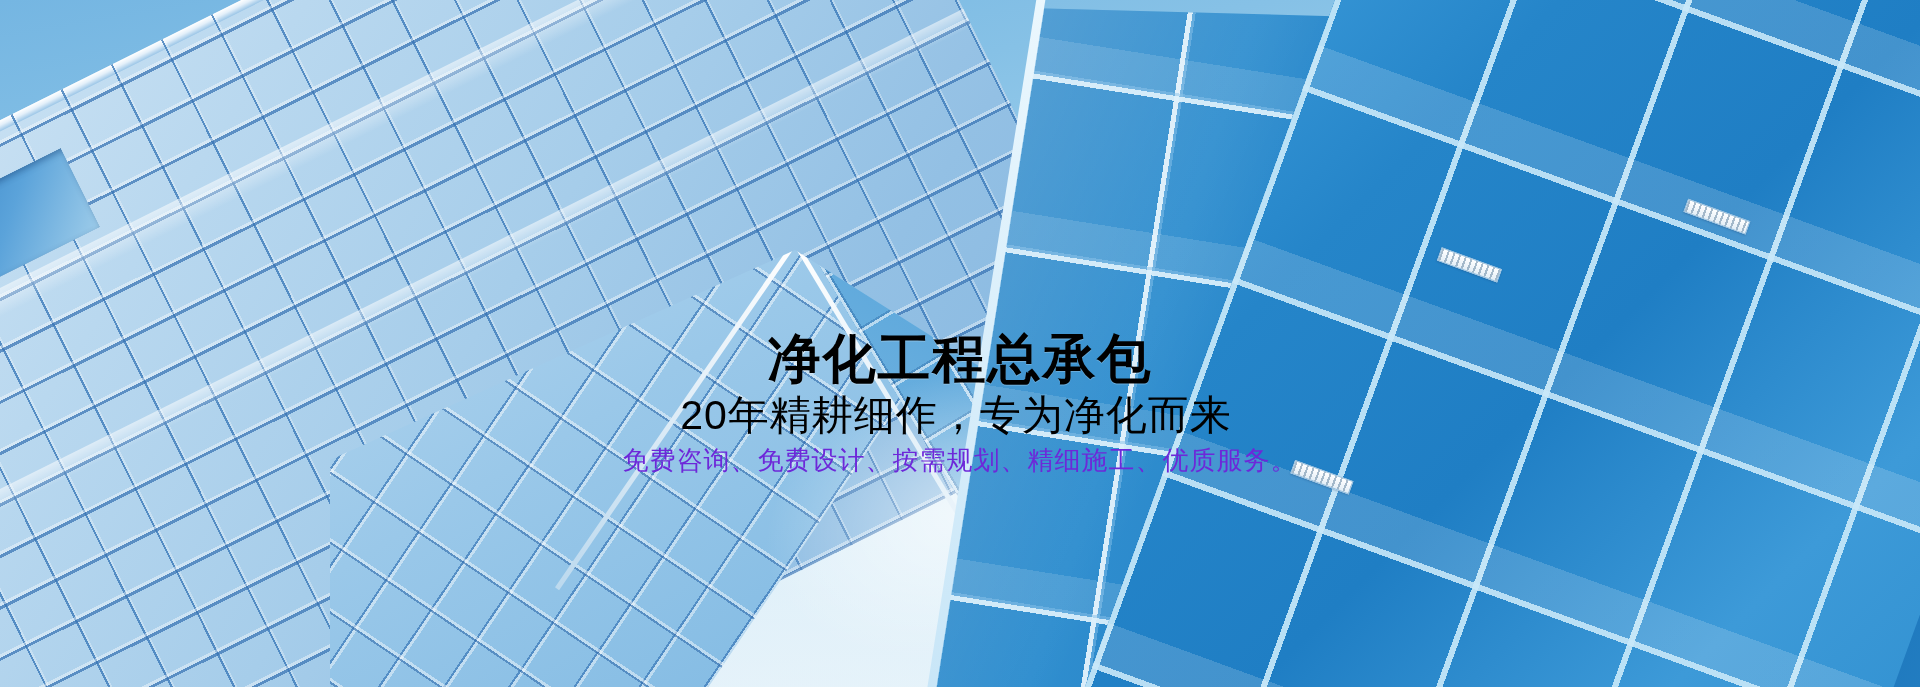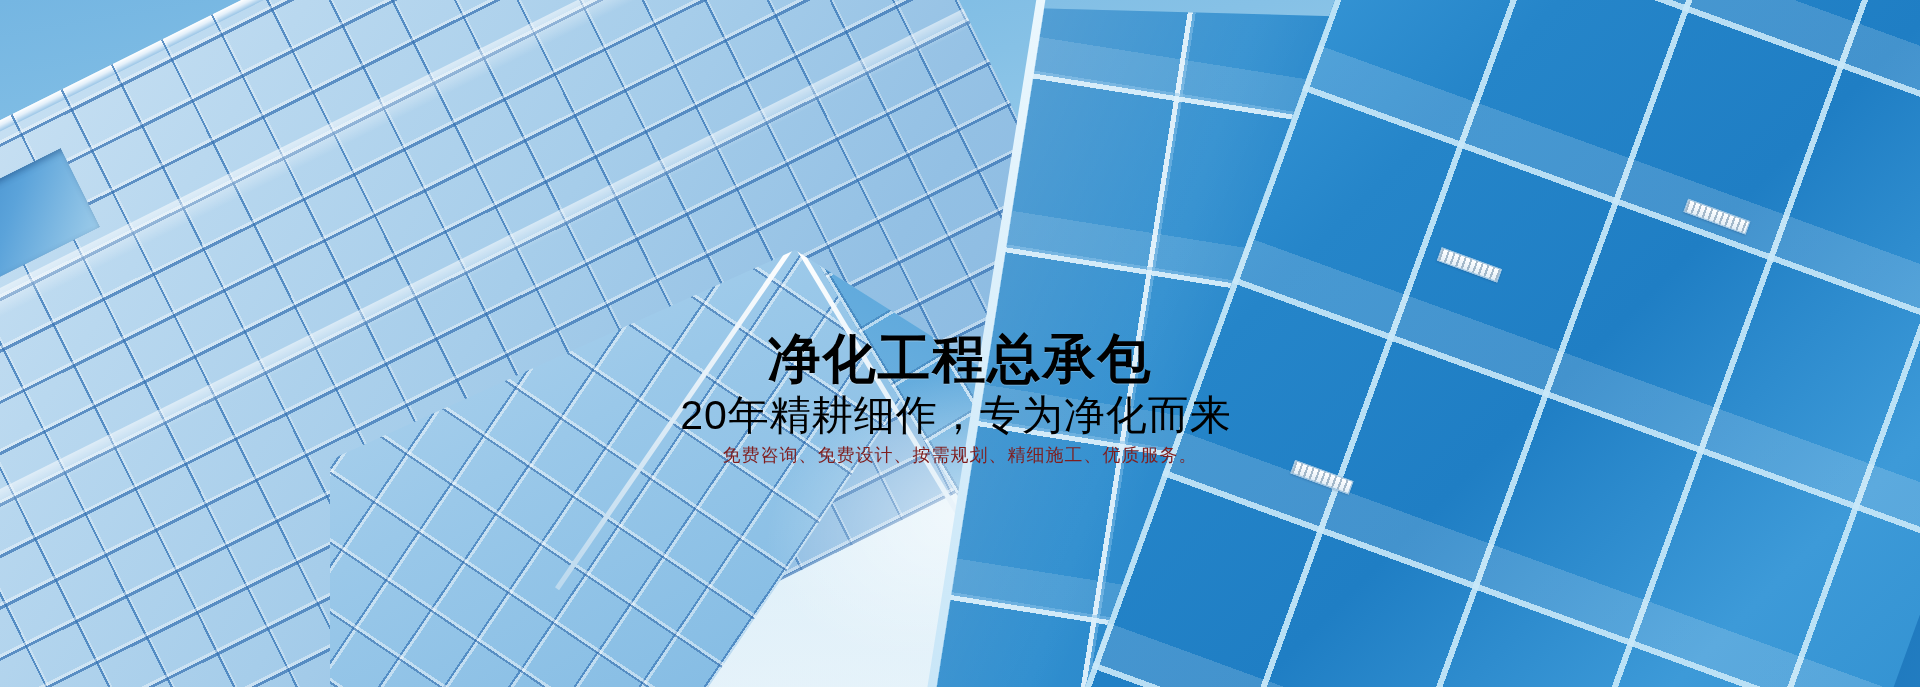--- a/index.html
+++ b/index.html
@@ -263,26 +263,26 @@
   }
   .hero-sub{
     font-size:41px;
     line-height:1.1;
     font-weight:400;
     letter-spacing:1px;
     margin:0 8px 6px 0;
     color:#000;
   }
   .hero-tag{
-    font-size:18px;
+    font-size:26px;
     line-height:1.25;
     font-weight:400;
     letter-spacing:1px;
     margin:0;
-    color:#7f1d1d;
+    color:#6d28d9;
   }
 </style>
 </head>
 <body>
 
 <div class="banner">
 
   <div class="sky"></div>
   <div class="sky-warm"></div>
 

